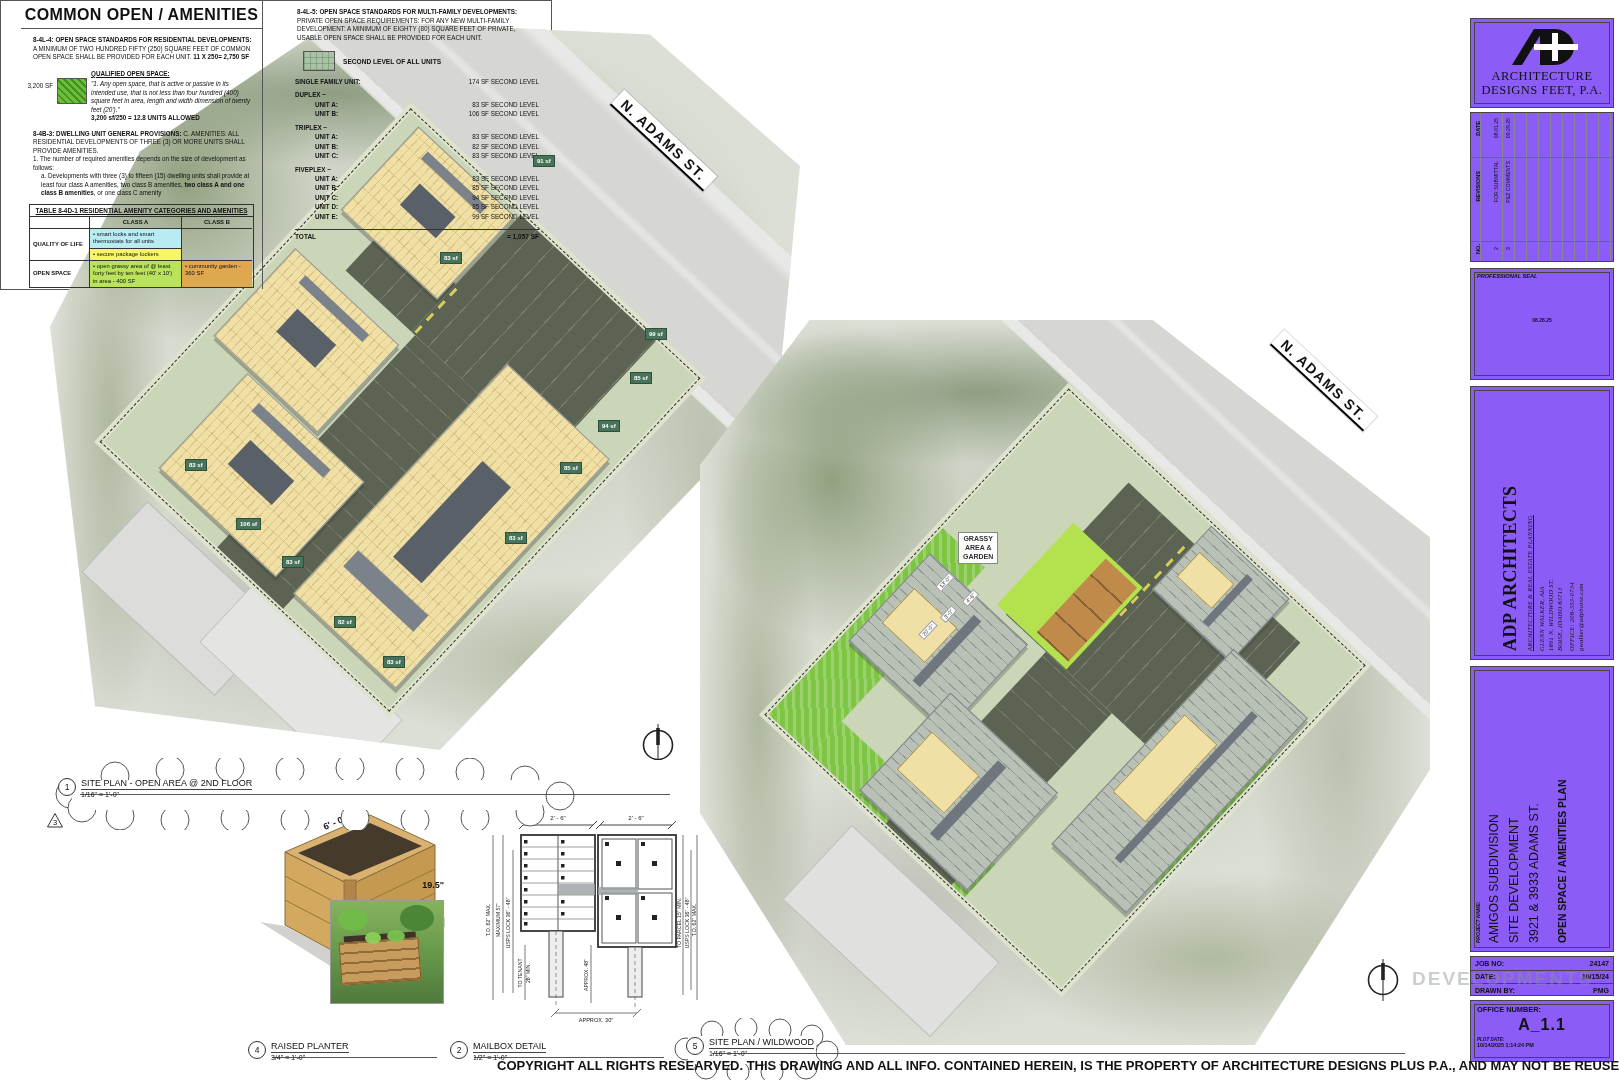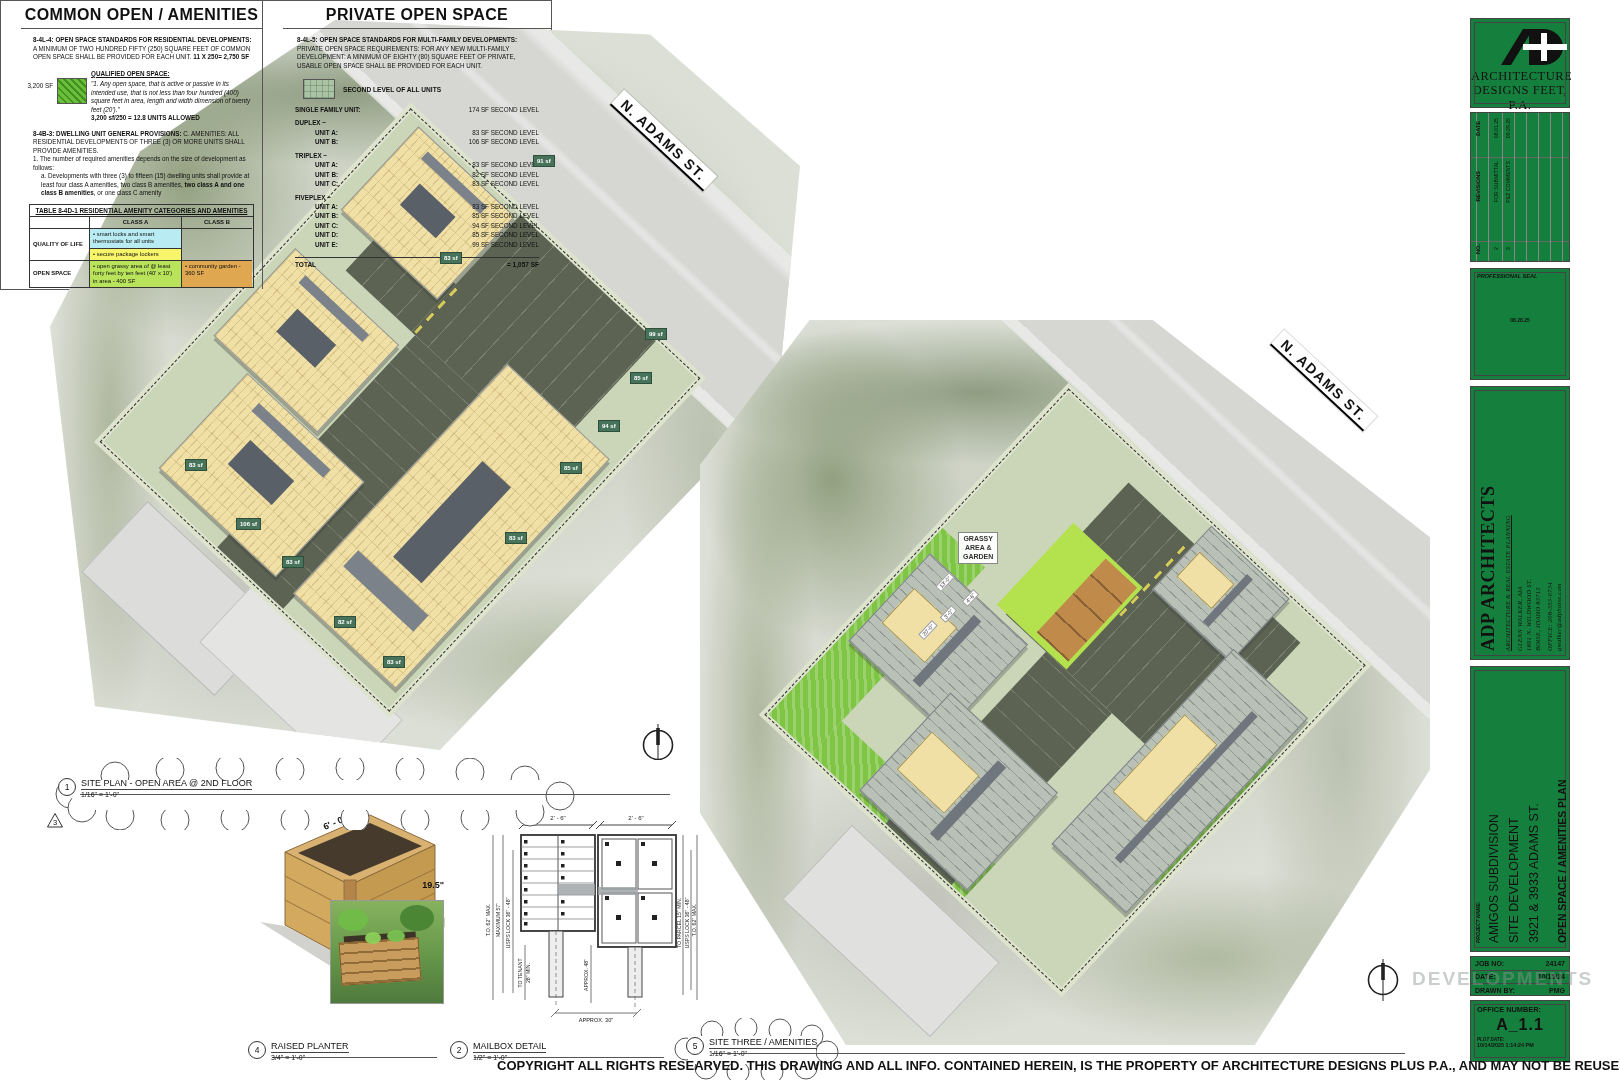--- a/index.html
+++ b/index.html
@@ -81,21 +81,21 @@
   .cell-orange{background:#dfa750;}
   .plist{padding:0 12px;}
   .prow{display:flex;justify-content:space-between;font-size:6.3px;line-height:1.5;}
   .prow .lb{font-weight:700;}
   .prow.ind .lb{padding-left:20px;}
   .prow.grp{margin-top:4px;}
   .ptotal{display:flex;justify-content:space-between;border-top:1px solid #333;margin-top:8px;padding-top:3px;
     font-size:6.5px;font-weight:700;}
 
   
-  .tbx{position:absolute;left:1470px;width:100px;border:1.4px solid #444;background:#15803d;box-sizing:border-box;z-index:10;}
+  .tbx{position:absolute;left:1470px;width:144px;border:1.4px solid #444;background:#8b5cf6;box-sizing:border-box;z-index:10;}
   .tbx.dbl::before{content:"";position:absolute;inset:3px;border:.8px solid #444;pointer-events:none;}
   .vt{writing-mode:vertical-rl;transform:rotate(180deg);}
   #tb-logo{top:18px;height:90px;}
   #tb-logo .words{font-family:"Liberation Serif",serif;font-size:12.5px;text-align:center;line-height:1.15;letter-spacing:.5px;}
   #tb-rev{top:112px;height:150px;
     background-image:
       linear-gradient(0deg, transparent 0, transparent 0),
       repeating-linear-gradient(90deg, transparent 0 11.2px, #888 11.2px 12px),
       linear-gradient(#666,#666),linear-gradient(#666,#666);
     background-repeat:no-repeat,repeat,no-repeat,no-repeat;
@@ -267,21 +267,20 @@
         <div></div>
       </div>
       <div class="amrow">
         <div style="font-weight:700;display:flex;align-items:center;">OPEN SPACE</div>
         <div class="cell-green">• open grassy area of @ least forty feet by ten feet (40' x 10') in area - 400 SF</div>
         <div class="cell-orange">• community garden - 360 SF</div>
       </div>
     </div>
   </div>
   <div class="panel" id="panel-private" style="flex:1;">
-    <div class="panel-title">PRIVATE OPEN SPACE</div>
     <div class="tt" style="margin:7px 14px 0 14px;">
       <b>8-4L-5: OPEN SPACE STANDARDS FOR MULTI-FAMILY DEVELOPMENTS:</b><span> PRIVATE OPEN SPACE REQUIREMENTS: FOR ANY NEW MULTI-FAMILY DEVELOPMENT: A MINIMUM OF EIGHTY (80) SQUARE FEET OF PRIVATE, USABLE OPEN SPACE SHALL BE PROVIDED FOR EACH UNIT.</span>
     </div>
     <div style="display:flex;align-items:center;gap:8px;margin:9px 14px 6px 20px;">
       <div class="swatch hatch-sage" style="width:30px;height:18px;"></div>
       <div style="font-size:6.6px;font-weight:700;">SECOND LEVEL OF ALL UNITS</div>
     </div>
     <div class="plist">
       <div class="prow">
           <span class="lb">SINGLE FAMILY UNIT:</span>
@@ -612,18 +611,18 @@
       <circle cx="108" cy="54" r="11"></circle>
       <circle cx="74" cy="54" r="11"></circle>
     <circle cx="42" cy="50" r="11"></circle>
     <rect x="24" y="18" width="128" height="28" stroke="none"></rect>
   </g>
 </svg>
 <div class="cline" style="left:712px;top:1053px;width:693px;"></div>
 <div class="callout" id="callout5" style="left:686px;top:1037px;">
   <div class="cnum">5</div>
   <div>
-    <div class="ctitle">SITE THREE / AMENITIES</div>
+    <div class="ctitle">SITE PLAN / WILDWOOD</div>
     <div class="cscale">1/16" = 1'-0"</div>
   </div>
 </div>
 
 <div id="copyright">COPYRIGHT ALL RIGHTS RESEARVED.  THIS DRAWING AND ALL INFO. CONTAINED HEREIN, IS THE PROPERTY OF ARCHITECTURE DESIGNS PLUS P.A., AND MAY NOT BE REUSED WITHOUT THE WRITTEN PERMISSION OF THE ARCHITECT</div>
 
 </body></html>

